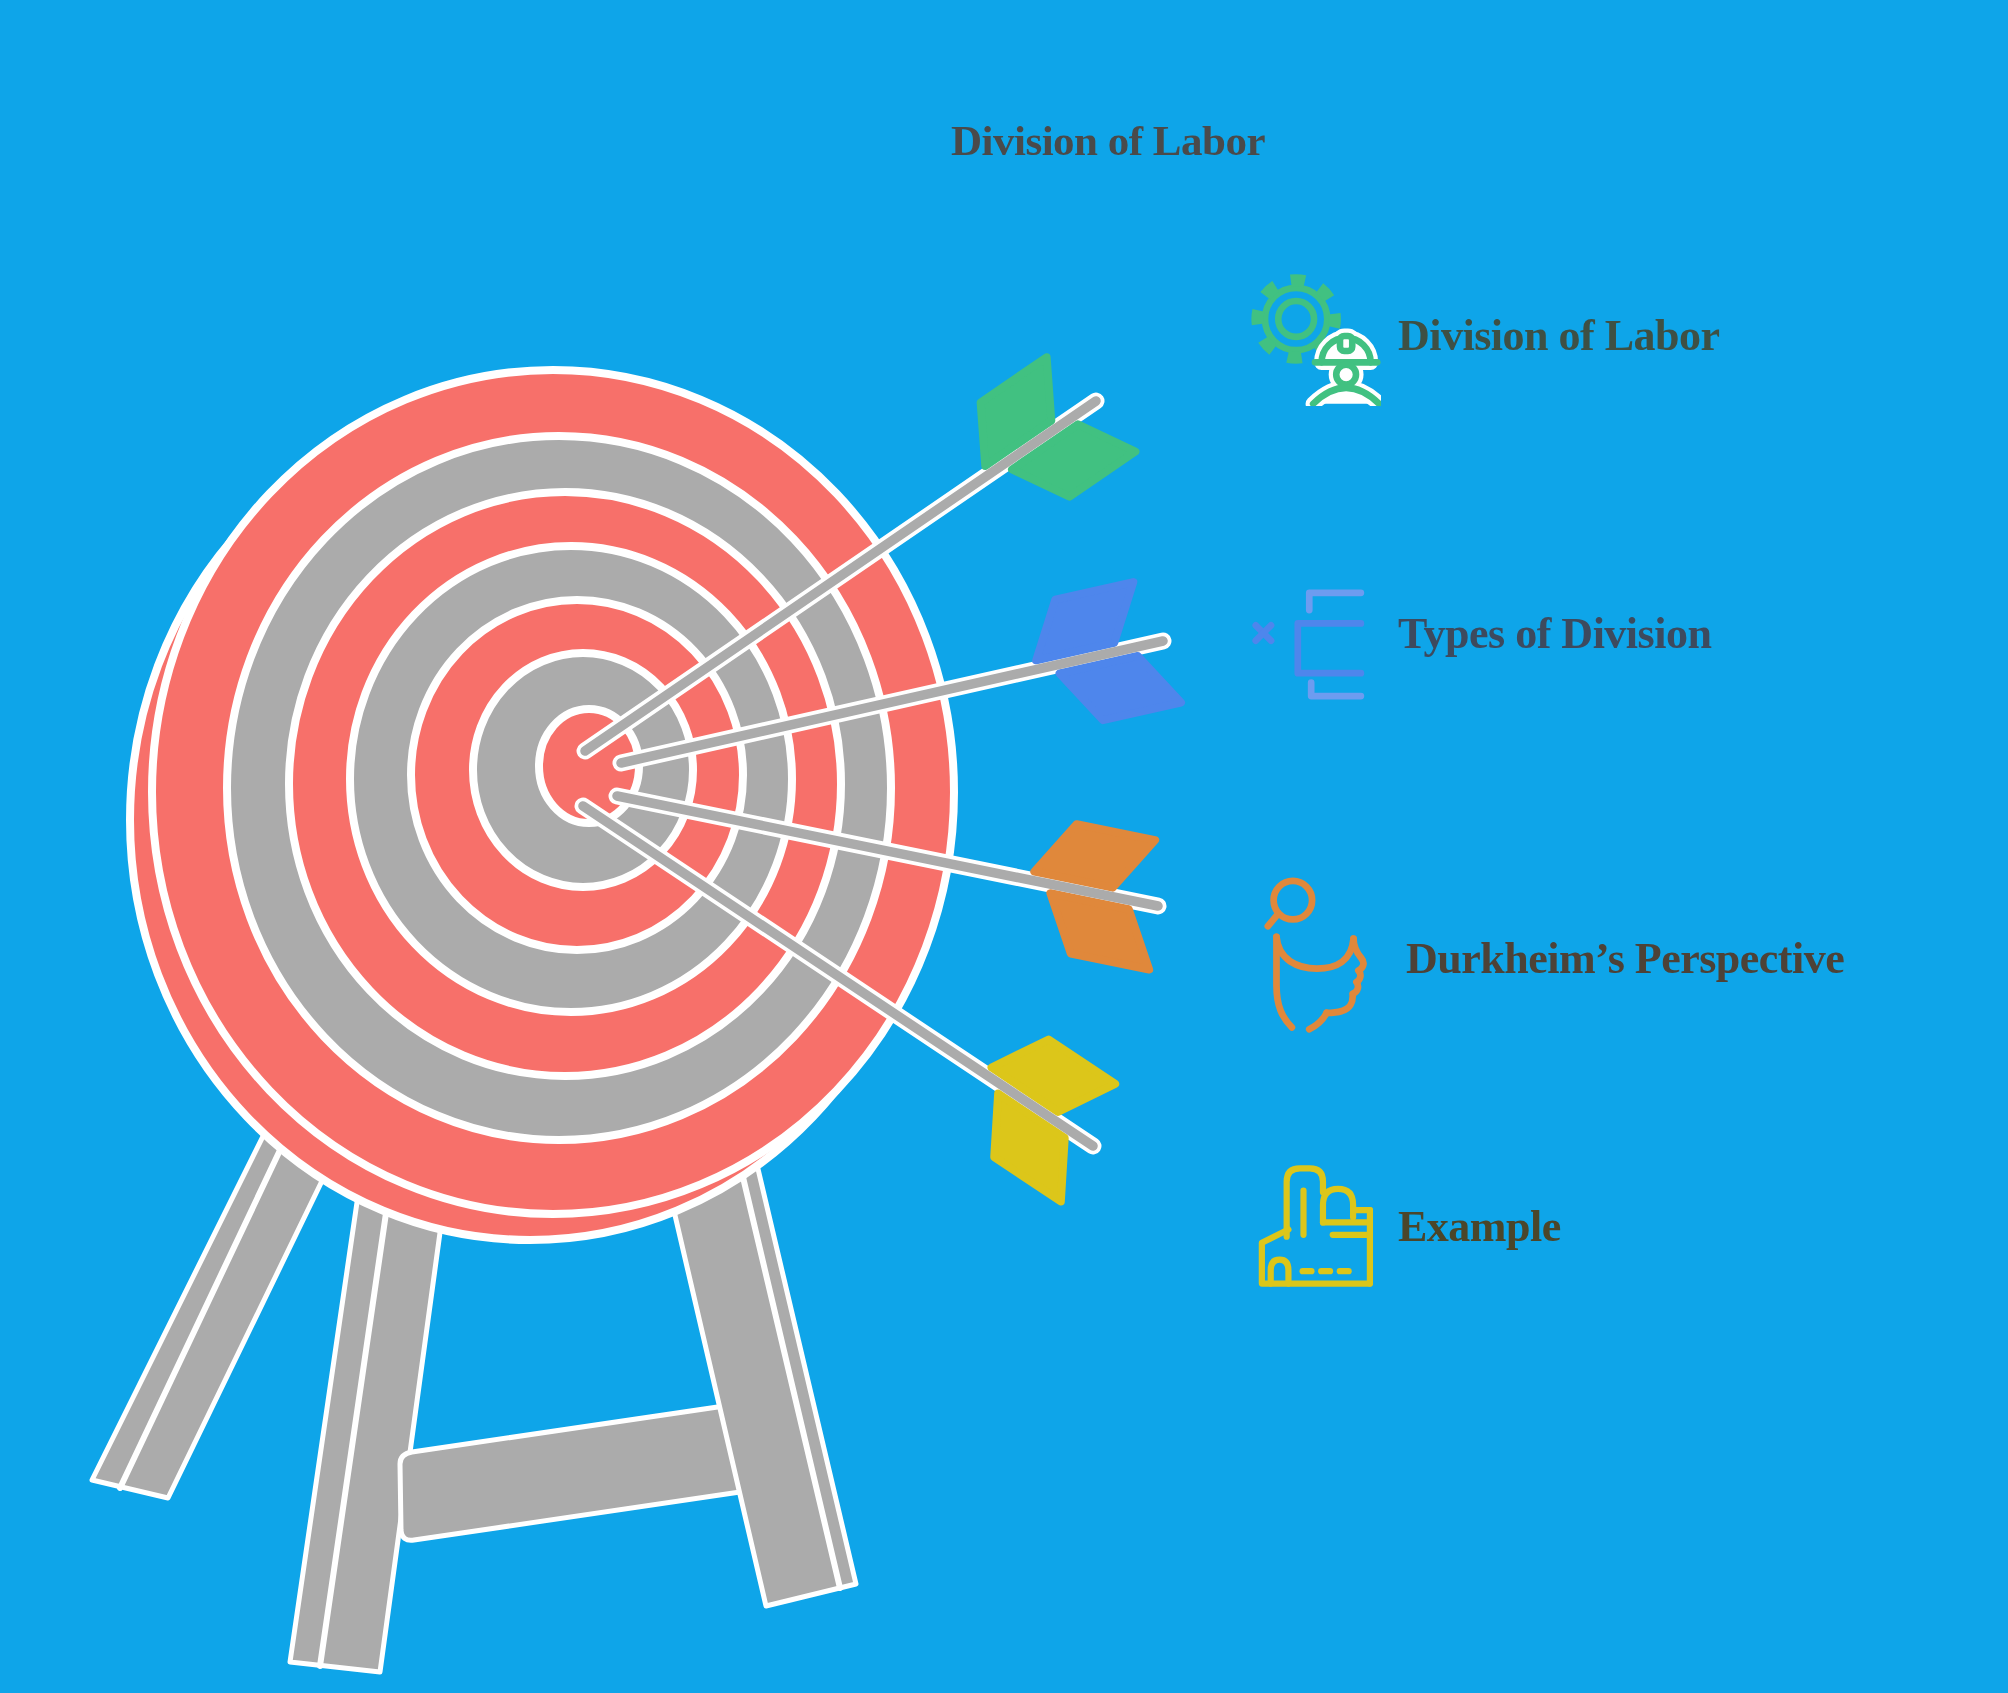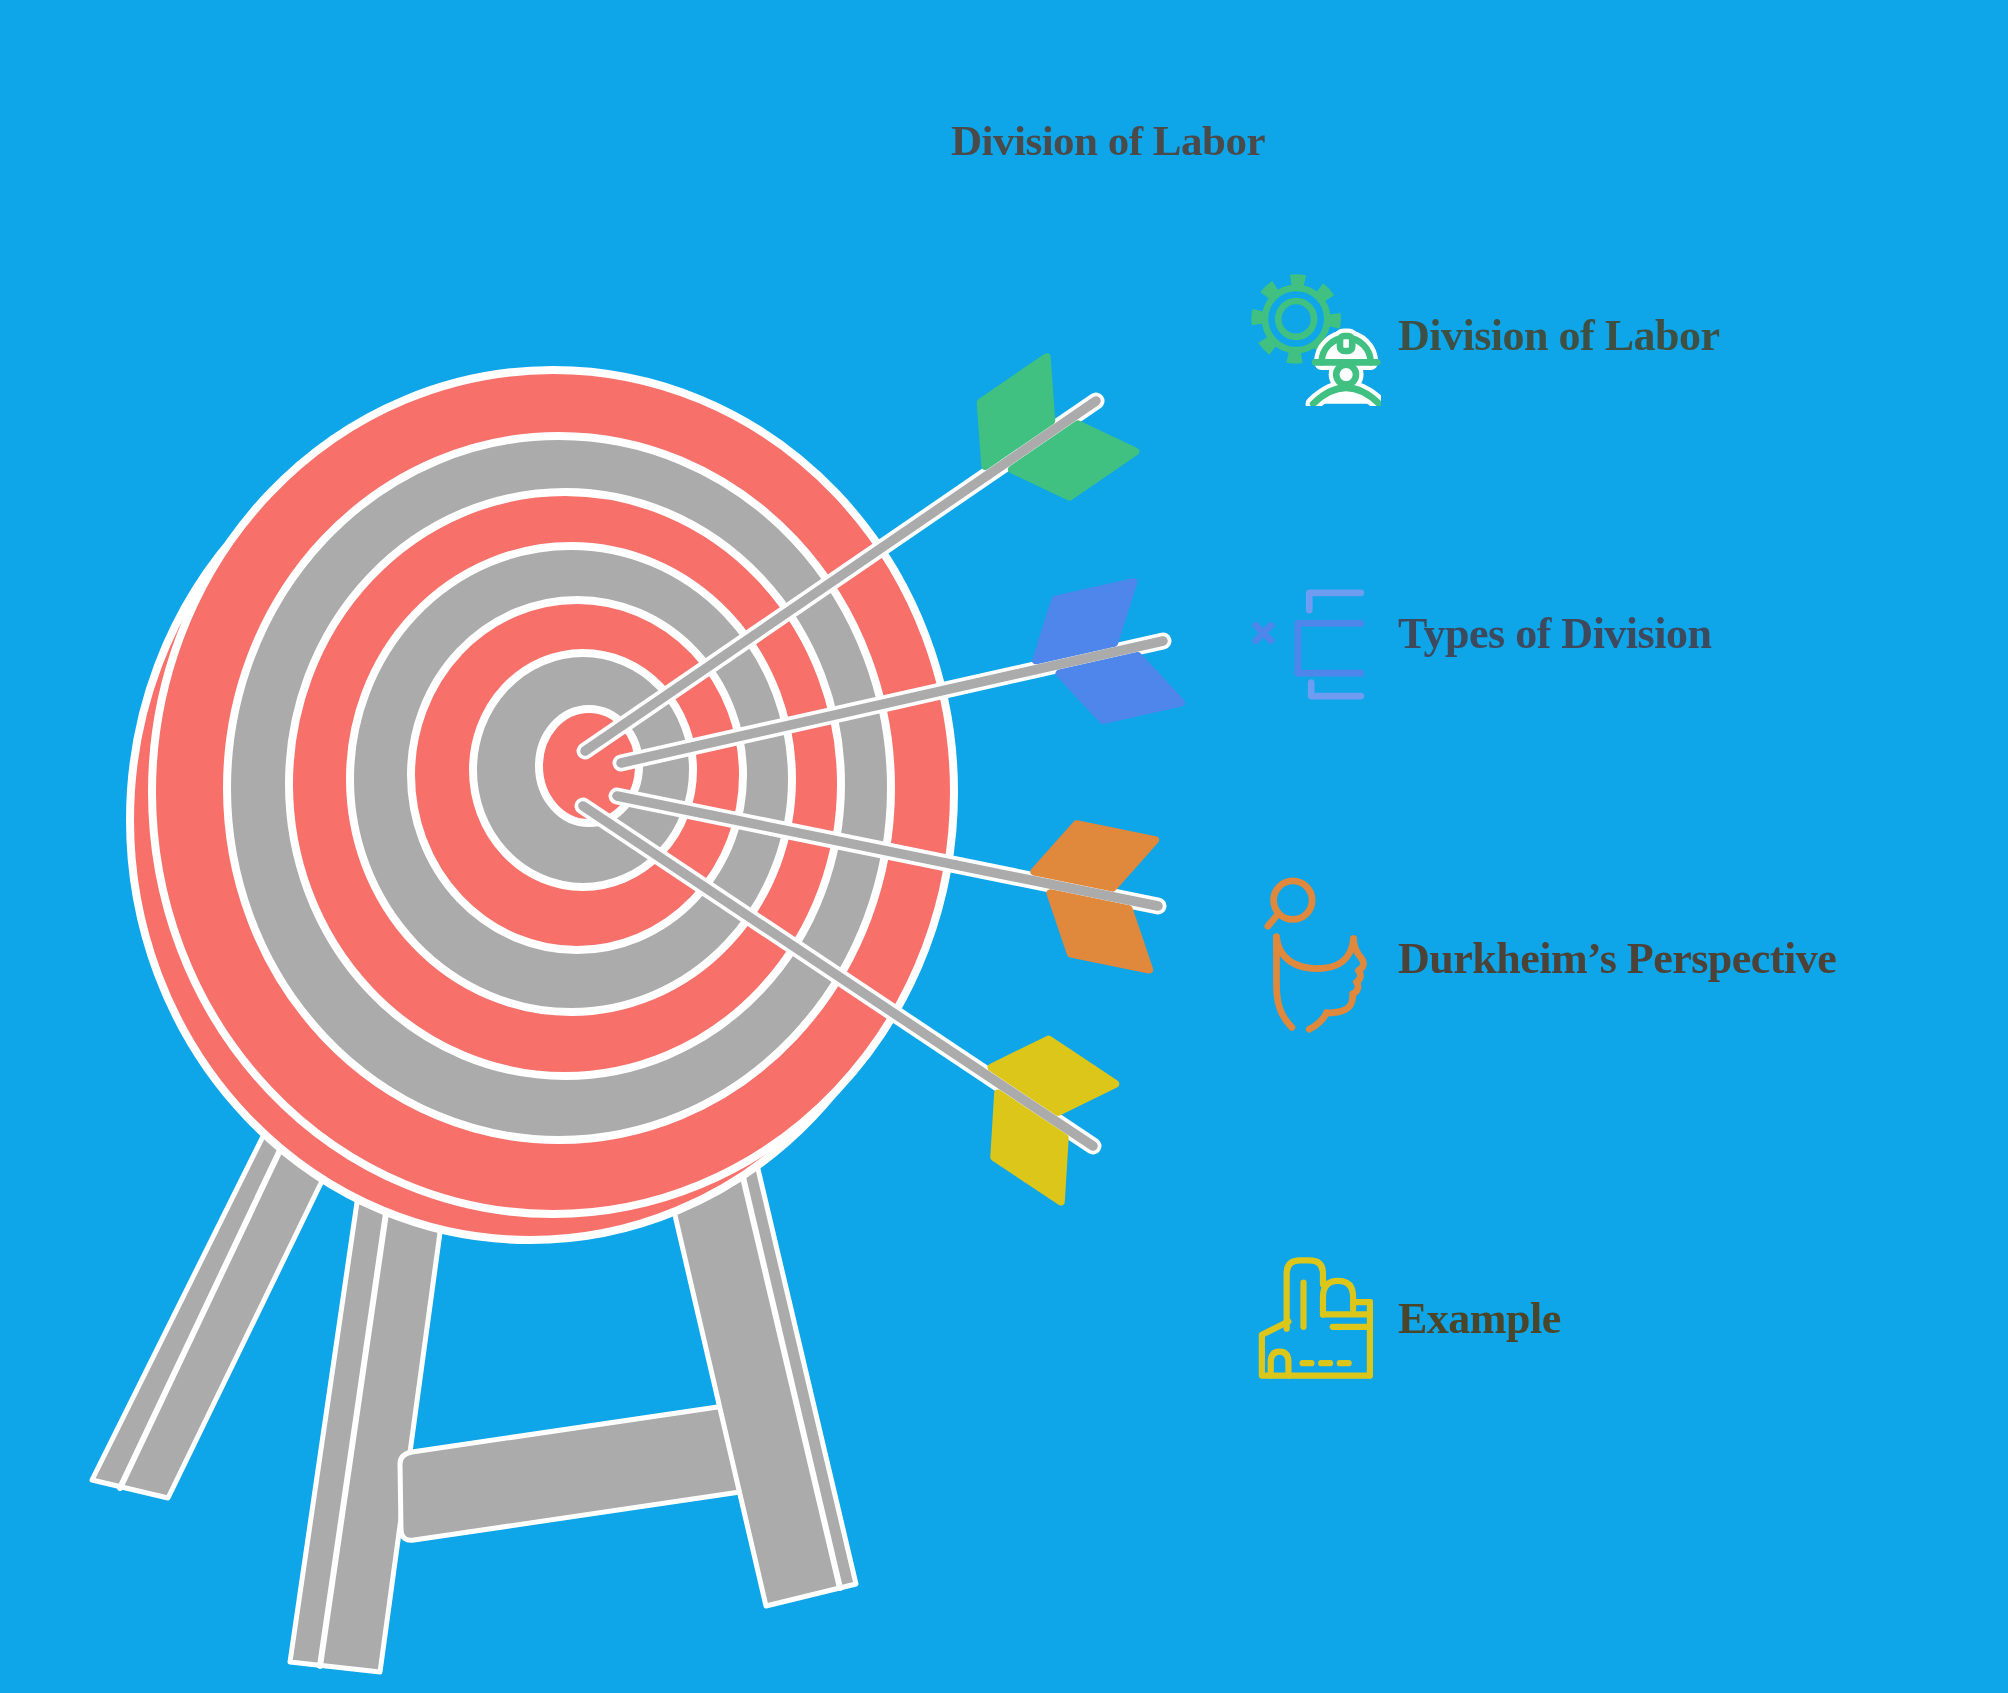--- a/index.html
+++ b/index.html
@@ -19,21 +19,21 @@
   .leg{stroke:var(--white);stroke-width:5;stroke-linejoin:round;}
   .leg-stripe{stroke:var(--white);stroke-width:6;fill:none;stroke-linecap:round;}
   .shaft-outline{stroke:var(--white);stroke-width:17;stroke-linecap:round;}
   .shaft{stroke:var(--gray);stroke-width:9.5;stroke-linecap:round;}
   .fletch{stroke-width:8;stroke-linejoin:round;}
   .fl-green{fill:var(--green);stroke:var(--green);}
   .fl-blue{fill:var(--blue);stroke:var(--blue);}
   .fl-orange{fill:var(--orange);stroke:var(--orange);}
   .fl-yellow{fill:var(--yellow);stroke:var(--yellow);}
   .row{position:absolute;left:1248px;height:150px;display:flex;align-items:center;}
-  .row-1{top:260px;} .row-2{top:558px;align-items:center;} .row-3{top:883px;} .row-4{top:1243px;}
+  .row-1{top:260px;} .row-2{top:558px;align-items:center;} .row-3{top:883px;gap:8px;} .row-4{top:1151px;}
   .icon-box{width:134px;display:flex;align-items:center;justify-content:center;flex:0 0 134px;}
   .label{margin-left:16px;font-size:44px;font-weight:700;letter-spacing:-0.5px;white-space:nowrap;}
   .label-1{color:var(--row1-color);} .label-2{color:var(--row2-color);}
   .label-3{color:var(--row3-color);} .label-4{color:var(--row4-color);}
   .icon-green{color:var(--green);} .icon-blue{color:var(--blue);}
   .icon-orange{color:var(--orange);} .icon-yellow{color:var(--yellow);}
   .st{fill:none;stroke:currentColor;stroke-width:7;stroke-linecap:round;stroke-linejoin:round;}
   .st-halo{fill:#fff;stroke:#fff;stroke-width:16;stroke-linecap:round;stroke-linejoin:round;}
   .st-fillw{fill:#fff;}
   .st-light{stroke:var(--blue-light);}

